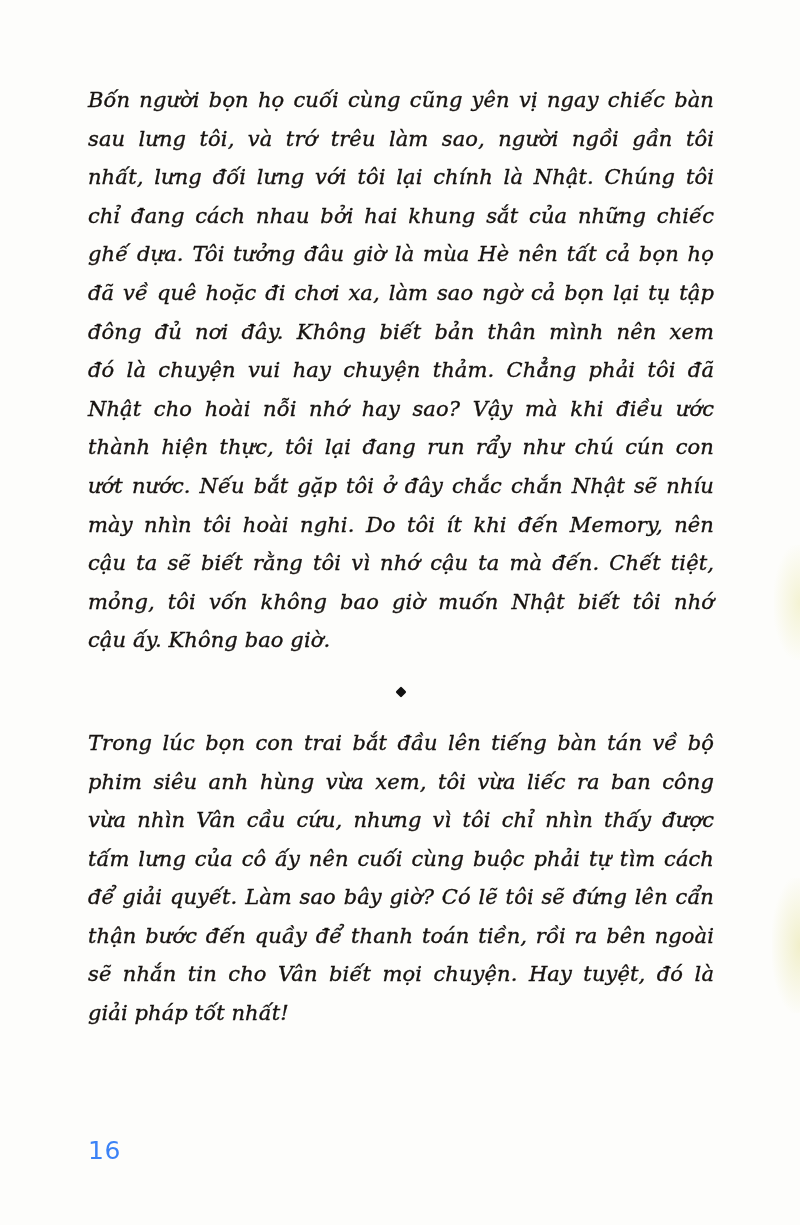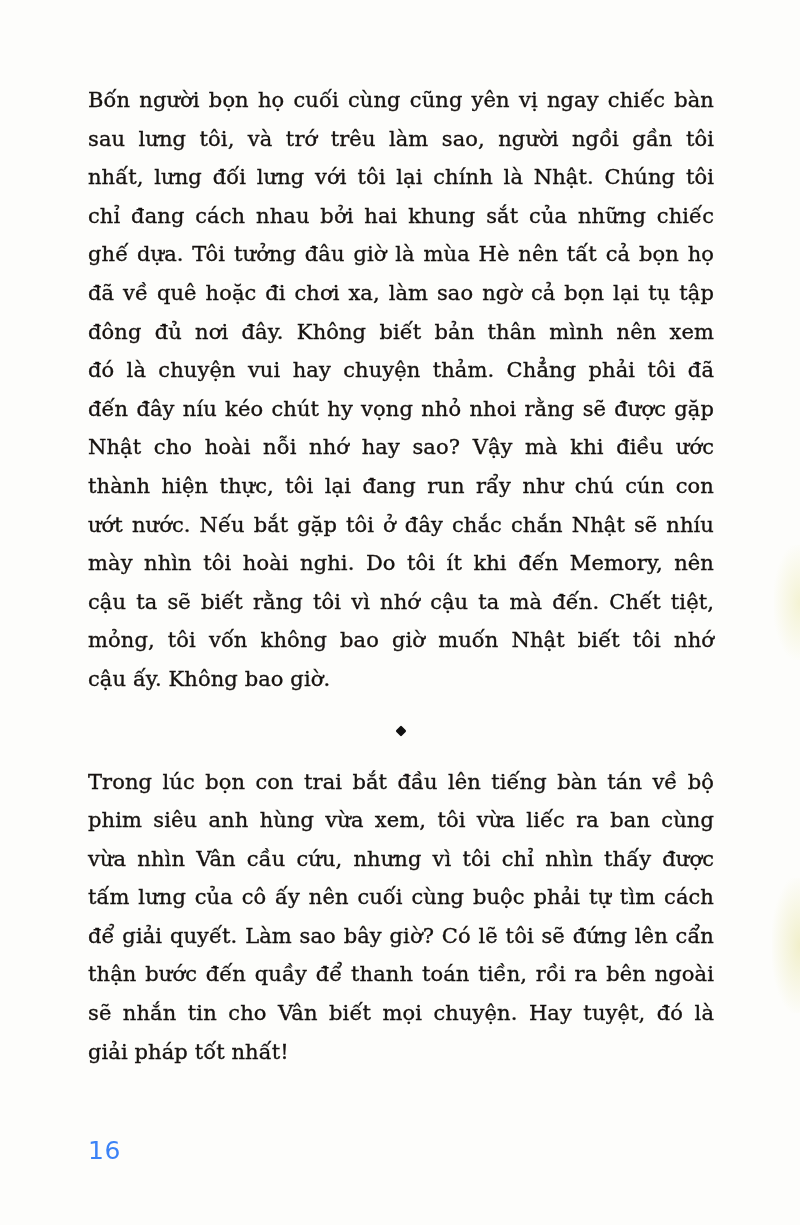--- a/index.html
+++ b/index.html
@@ -10,20 +10,21 @@
     background: #fdfdfb;
     overflow: hidden;
     font-family: "DejaVu Serif", serif;
     color: #171310;
   }
   .text-block {
     position: absolute;
     left: 88px;
     top: 81px;
     width: 626px;
+    font-style: italic;
   }
   .paragraph { width: 626px; }
   .line {
     height: 38.6px;
     line-height: 38.6px;
     font-size: 21px;
     white-space: nowrap;
     text-align: justify;
     text-align-last: justify;
     text-justify: inter-word;
@@ -78,37 +79,36 @@
   <div class="text-block">
     <div class="paragraph">
         <div class="line">Bốn người bọn họ cuối cùng cũng yên vị ngay chiếc bàn</div>
         <div class="line">sau lưng tôi, và trớ trêu làm sao, người ngồi gần tôi</div>
         <div class="line">nhất, lưng đối lưng với tôi lại chính là Nhật. Chúng tôi</div>
         <div class="line">chỉ đang cách nhau bởi hai khung sắt của những chiếc</div>
         <div class="line">ghế dựa. Tôi tưởng đâu giờ là mùa Hè nên tất cả bọn họ</div>
         <div class="line">đã về quê hoặc đi chơi xa, làm sao ngờ cả bọn lại tụ tập</div>
         <div class="line">đông đủ nơi đây. Không biết bản thân mình nên xem</div>
         <div class="line">đó là chuyện vui hay chuyện thảm. Chẳng phải tôi đã</div>
-        <div class="line">đến đây níu kéo chút hy vọng nhỏ nhoi rằng sẽ được gặp</div>
         <div class="line">Nhật cho hoài nỗi nhớ hay sao? Vậy mà khi điều ước</div>
         <div class="line">thành hiện thực, tôi lại đang run rẩy như chú cún con</div>
         <div class="line">ướt nước. Nếu bắt gặp tôi ở đây chắc chắn Nhật sẽ nhíu</div>
         <div class="line">mày nhìn tôi hoài nghi. Do tôi ít khi đến Memory, nên</div>
         <div class="line">cậu ta sẽ biết rằng tôi vì nhớ cậu ta mà đến. Chết tiệt,</div>
         <div class="line">mỏng, tôi vốn không bao giờ muốn Nhật biết tôi nhớ</div>
         <div class="line line--end">cậu ấy. Không bao giờ.</div>
       </div>
 
     <div class="separator-row">
       <span class="diamond-dot"></span>
     </div>
 
     <div class="paragraph">
         <div class="line">Trong lúc bọn con trai bắt đầu lên tiếng bàn tán về bộ</div>
-        <div class="line">phim siêu anh hùng vừa xem, tôi vừa liếc ra ban cùng</div>
+        <div class="line">phim siêu anh hùng vừa xem, tôi vừa liếc ra ban công</div>
         <div class="line">vừa nhìn Vân cầu cứu, nhưng vì tôi chỉ nhìn thấy được</div>
         <div class="line">tấm lưng của cô ấy nên cuối cùng buộc phải tự tìm cách</div>
         <div class="line">để giải quyết. Làm sao bây giờ? Có lẽ tôi sẽ đứng lên cẩn</div>
         <div class="line">thận bước đến quầy để thanh toán tiền, rồi ra bên ngoài</div>
         <div class="line">sẽ nhắn tin cho Vân biết mọi chuyện. Hay tuyệt, đó là</div>
         <div class="line line--end">giải pháp tốt nhất!</div>
       </div>
   </div>
 
   <div class="page-number">16</div>

